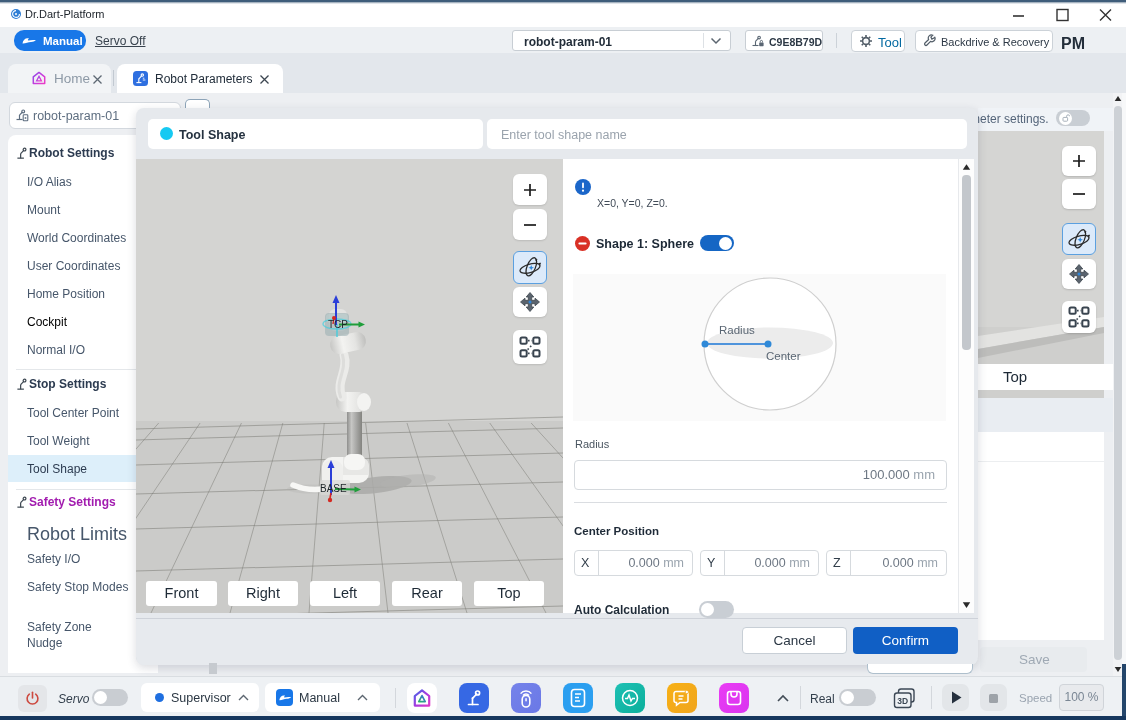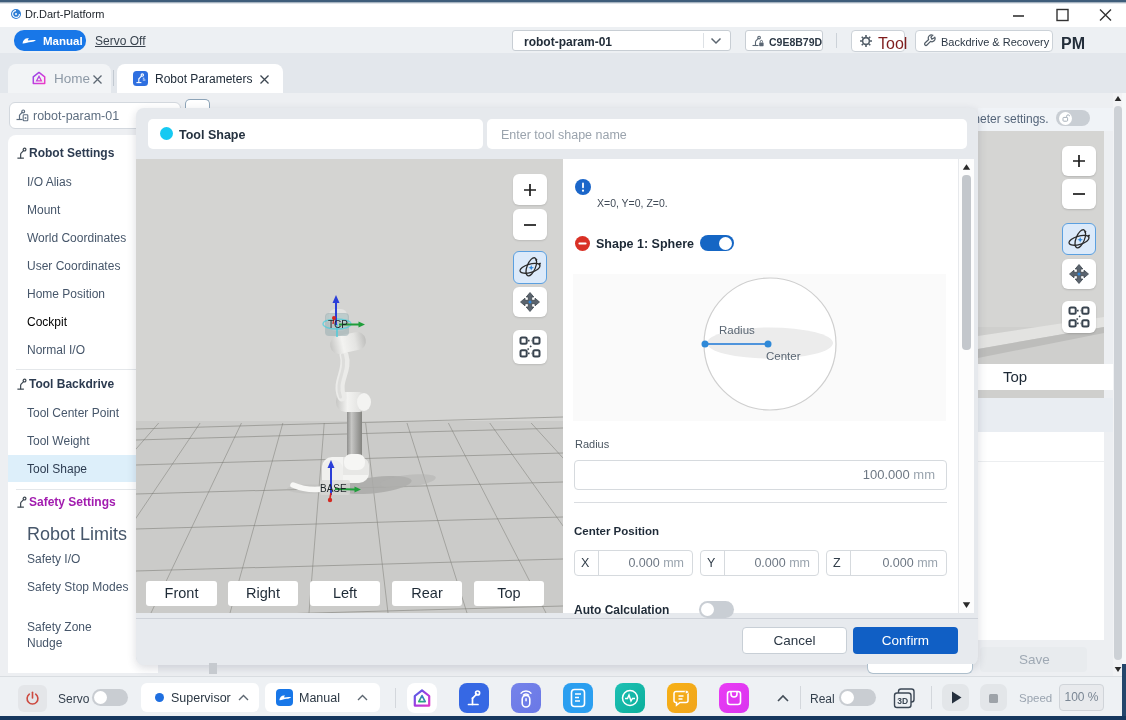--- a/index.html
+++ b/index.html
@@ -56,21 +56,21 @@
 <div class="abs" style="left:836px;top:33px;width:1px;height:15px;background:#ccd2d8;"></div>
 
 <div class="abs" style="left:851px;top:30px;width:54px;height:22px;background:#fff;border:1px solid #ccd2d8;border-radius:4px;box-sizing:border-box;"></div>
 <svg class="abs ic" style="left:859px;top:34px;" width="14" height="14" viewBox="0 0 14 14">
       <g fill="none" stroke="#525d68" stroke-width="1.6">
         <circle cx="7" cy="7" r="3.4"></circle>
         <path d="M7 1v2M7 11v2M1 7h2M11 7h2M2.75 2.75l1.45 1.45M9.8 9.8l1.45 1.45M11.25 2.75 9.8 4.2M4.2 9.8 2.75 11.25"></path>
       </g>
       <circle cx="7" cy="7" r="1.5" fill="#edf0f3" stroke="none"></circle>
     </svg>
-<div class="abs" style="left:878px;top:35px;font-size:16px;color:#7f1d1d;">Tool</div>
+<div class="abs" style="left:878px;top:35px;font-size:13px;color:#0369a1;">Tool</div>
 
 <div class="abs" style="left:915px;top:30px;width:138px;height:22px;background:#fff;border:1px solid #ccd2d8;border-radius:4px;box-sizing:border-box;"></div>
 <svg class="abs ic" style="left:923px;top:34px;" width="14" height="14" viewBox="0 0 14 14">
       <path d="M11.8 3.2a3.2 3.2 0 0 1-4.3 4.2L4 11a1.4 1.4 0 0 1-2-2l3.6-3.5a3.2 3.2 0 0 1 4.2-4.3L7.9 3.1l1 2 2-1z" fill="none" stroke="#525d68" stroke-width="1.2"></path>
     </svg>
 <div class="abs" style="left:941px;top:36px;font-size:11px;color:#2c3845;">Backdrive &amp; Recovery</div>
 <div class="abs" style="left:1061px;top:35px;font-size:16px;font-weight:bold;color:#232e3a;">PM 04:07</div>
 
 <div class="abs" style="left:0;top:53px;width:1126px;height:40px;background:#e3e7ec;"></div>
 
@@ -145,21 +145,21 @@
 <div class="abs" style="left:27px;top:343px;font-size:12px;color:#46566a;">Normal I/O</div>
 <div class="abs" style="left:16px;top:369px;width:120px;height:1px;background:#e4e7ea;"></div>
 <svg class="abs ic" style="left:16px;top:378px;" width="13" height="13" viewBox="0 0 14 14">
       <g stroke="#3c4650" stroke-width="1.3" fill="none">
         <path d="M1.5 12h7"></path>
         <path d="M5 12V7"></path>
         <path d="M5 7.2 8.4 3.6"></path>
         <circle cx="9.2" cy="2.8" r="1.5"></circle>
       </g>
     </svg>
-<div class="abs" style="left:29px;top:377px;font-size:12px;font-weight:bold;color:#2c3b50;">Tool Backdrive</div>
+<div class="abs" style="left:29px;top:377px;font-size:12px;font-weight:bold;color:#2c3b50;">Stop Settings</div>
 <div class="abs" style="left:27px;top:406px;font-size:12px;color:#46566a;">Tool Center Point</div>
 <div class="abs" style="left:27px;top:434px;font-size:12px;color:#46566a;">Tool Weight</div>
 <div class="abs" style="left:27px;top:462px;font-size:12px;color:#2c3b50;">Tool Shape</div>
 <div class="abs" style="left:16px;top:489px;width:120px;height:1px;background:#e4e7ea;"></div>
 <svg class="abs ic" style="left:16px;top:496px;" width="13" height="13" viewBox="0 0 14 14">
       <g stroke="#3c4650" stroke-width="1.3" fill="none">
         <path d="M1.5 12h7"></path>
         <path d="M5 12V7"></path>
         <path d="M5 7.2 8.4 3.6"></path>
         <circle cx="9.2" cy="2.8" r="1.5"></circle>
@@ -452,21 +452,21 @@
 
 <div class="abs" style="left:209px;top:663px;width:8px;height:11px;background:#c6cacf;"></div>
 <div class="abs" style="left:867px;top:663.5px;width:106px;height:10px;background:#fff;border:1.2px solid #aebfcc;border-top:none;border-radius:0 0 6px 6px;box-sizing:border-box;"></div>
 
 <div class="abs" style="left:0;top:676px;width:1126px;height:40px;background:#eef1f4;border-top:1px solid #d9dde1;box-sizing:border-box;"></div>
 <div class="abs" style="left:18px;top:685px;width:29px;height:27px;background:#e4e6e9;border-radius:6px;"></div>
 <svg class="abs ic" style="left:25px;top:691px;" width="15" height="15" viewBox="0 0 15 15">
       <path d="M4.3 3.2a5.4 5.4 0 1 0 6.4 0" fill="none" stroke="#cd4a40" stroke-width="1.6" stroke-linecap="round"></path>
       <line x1="7.5" y1="1.2" x2="7.5" y2="7" stroke="#cd4a40" stroke-width="1.6" stroke-linecap="round"></line>
     </svg>
-<div class="abs" style="left:58px;top:692px;font-size:12px;color:#333f4c;">Servo</div>
+<div class="abs" style="left:58px;top:692px;font-size:12px;color:#333f4c;font-style:italic;">Servo</div>
 <div class="abs" style="left:92px;top:689px;width:36px;height:17px;background:#c9cdd2;border-radius:9px;"></div>
 <div class="abs" style="left:94px;top:691px;width:13px;height:13px;background:#fff;border-radius:50%;"></div>
 <div class="abs" style="left:141px;top:683px;width:118px;height:29px;background:#fff;border-radius:6px;"></div>
 <div class="abs" style="left:155px;top:693px;width:9px;height:9px;background:#1f6fe0;border-radius:50%;"></div>
 <div class="abs" style="left:171px;top:691px;font-size:12.5px;color:#2b3743;">Supervisor</div>
 <svg class="abs ic" style="left:238px;top:694px;" width="11" height="7" viewBox="0 0 11 7">
       <path d="M1 6 5.5 1.5 10 6" fill="none" stroke="#5c6670" stroke-width="1.4"></path>
     </svg>
 <div class="abs" style="left:265px;top:683px;width:115px;height:29px;background:#fff;border-radius:6px;"></div>
 <div class="abs" style="left:276px;top:689px;width:17px;height:17px;background:#1877e8;border-radius:4px;"></div>

